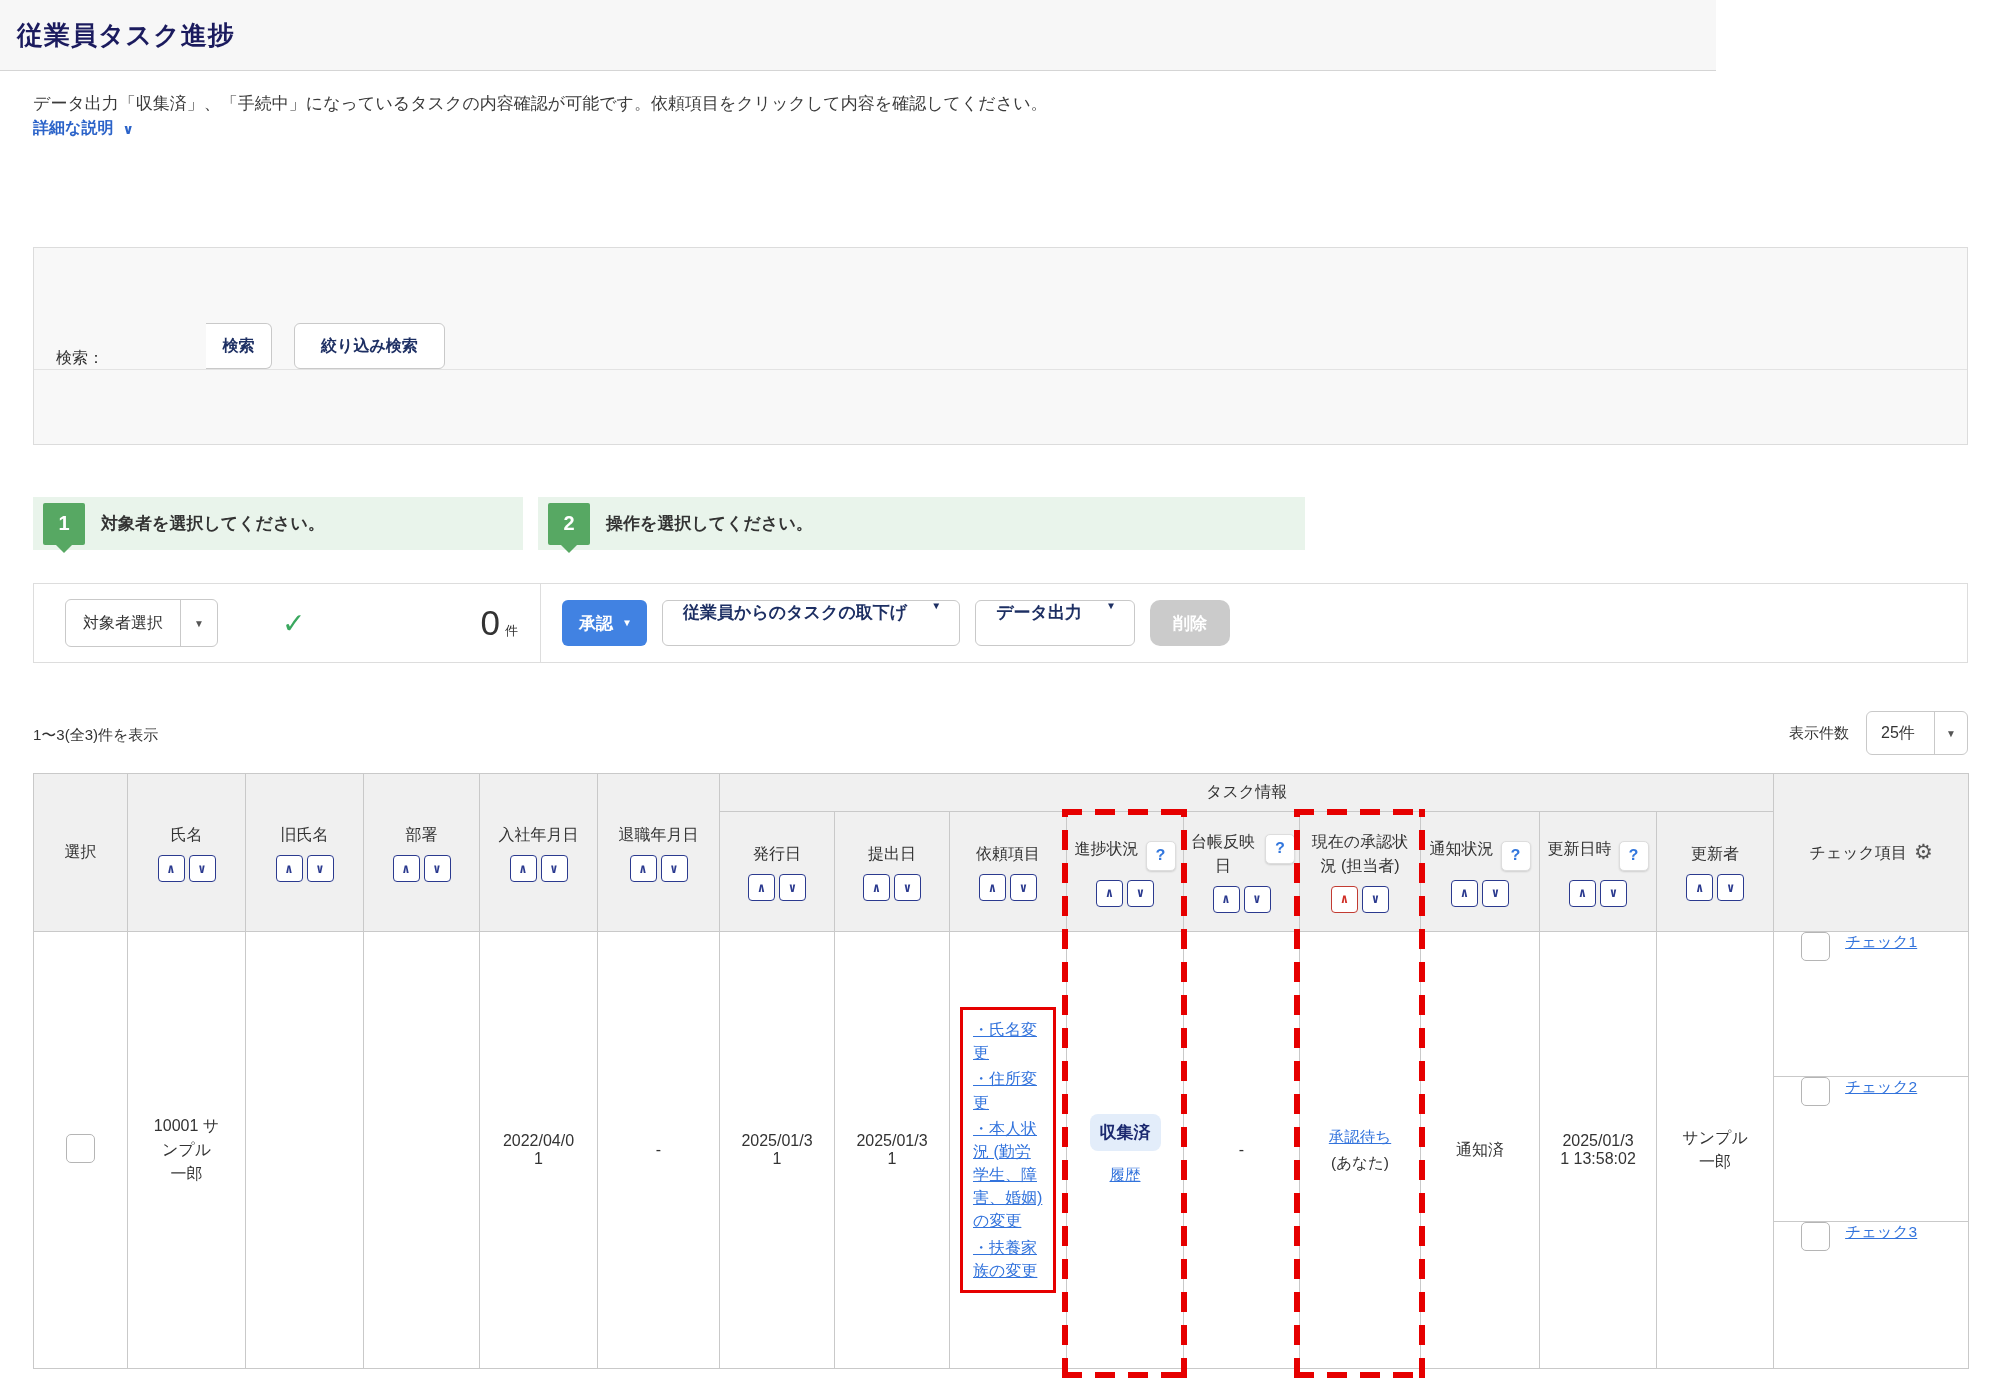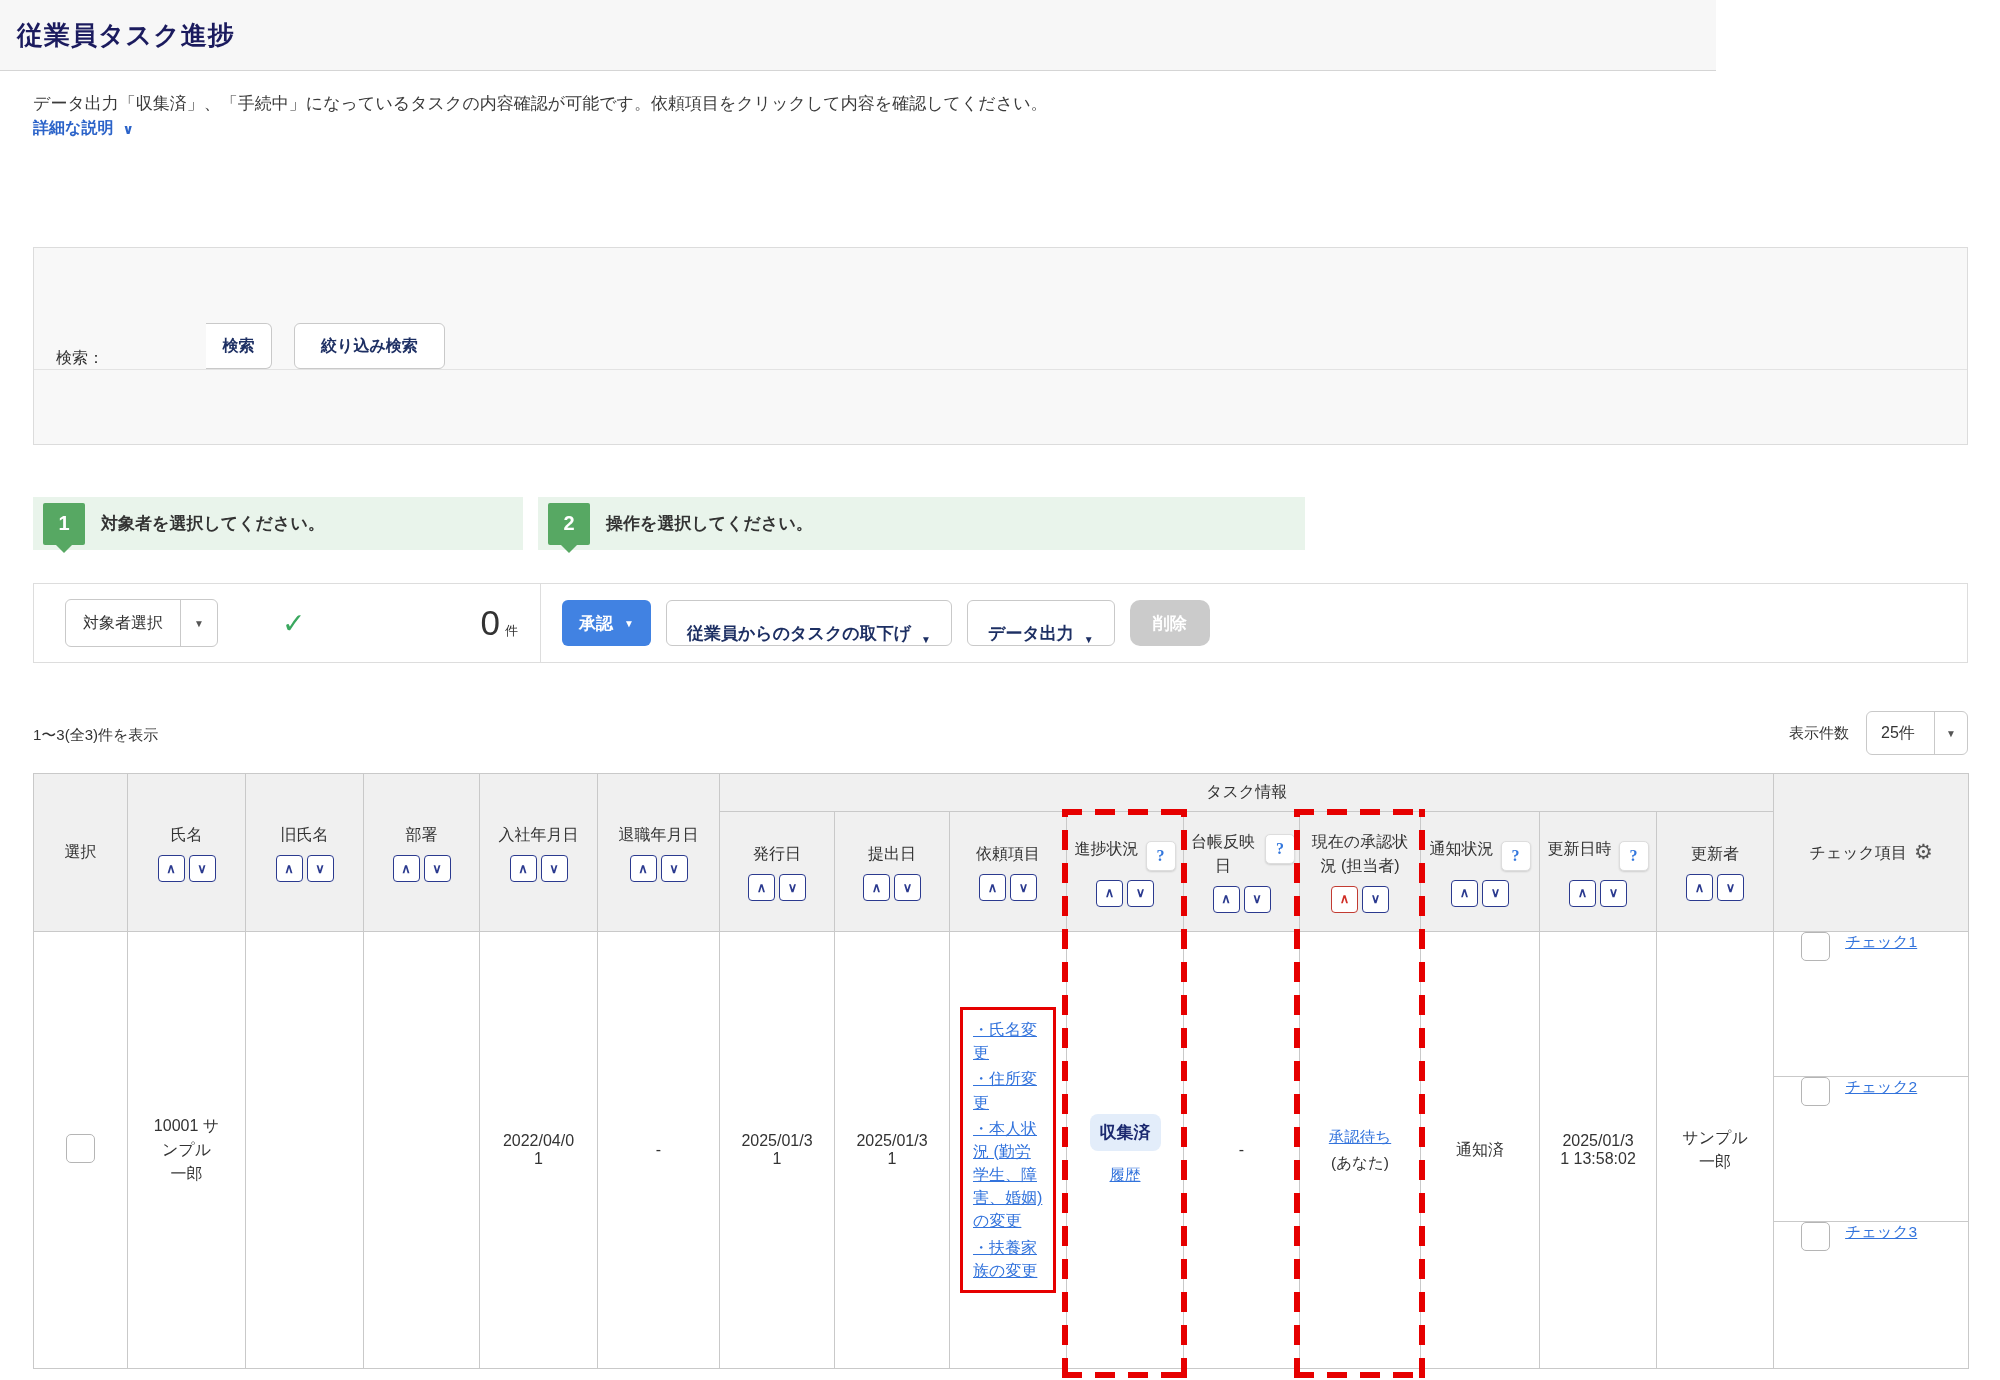--- a/index.html
+++ b/index.html
@@ -1,21 +1,21 @@
 <!DOCTYPE html>
 <html><head>
 <meta charset="utf-8">
 <style>
   html,body{margin:0;padding:0}
   body{
     width:2000px;height:1380px;position:relative;overflow:hidden;
     background:#fff;color:#333;
     font-family:"Liberation Sans","DejaVu Sans",sans-serif;
   }
-  button{font-family:Liberation Serif, serif;cursor:pointer}
+  button{font-family:Liberation Mono, monospace;cursor:pointer}
   a{cursor:pointer}
 
   
   .header-bar{position:absolute;left:0;top:0;width:1716px;height:71px;background:#f7f7f7;
     border-bottom:1px solid #d5d5d5;display:flex;align-items:center;padding-left:17px;box-sizing:border-box}
   .page-title{font-size:26px;font-weight:bold;color:#1b1b5e;letter-spacing:1px}
 
   
   .desc{position:absolute;left:33px;top:92px;font-size:17px;color:#3a3a3a}
   .details-link{position:absolute;left:33px;top:118px;display:flex;align-items:center;gap:9px;
@@ -65,21 +65,21 @@
   .st-caret{width:36px;display:flex;align-items:center;justify-content:center;font-size:10px;color:#555}
   .ap-check{margin-left:64px;color:#3aa85f;font-size:28px;font-weight:bold}
   .ap-count{margin-left:auto;display:flex;align-items:baseline;gap:5px}
   .count-num{font-size:35px;color:#333}
   .count-unit{font-size:13px;color:#333}
   .ap-right{display:flex;align-items:center;gap:15px;padding-left:21px}
   .btn-approve{height:46px;padding:0 17px;background:#4182e2;color:#fff;font-weight:bold;font-size:17px;
     border:none;border-radius:6px;display:flex;align-items:center;gap:11px}
   .btn-approve .caret{font-size:10px;color:#fff}
   .btn-outline{height:46px;padding:0 20px;background:#fff;border:1px solid #c9c9c9;border-radius:6px;
-    color:#1d2f63;font-weight:bold;font-size:17px;display:flex;align-items:flex-end;gap:10px}
+    color:#1d2f63;font-weight:bold;font-size:17px;display:flex;align-items:flex-start;gap:26px}
   .btn-outline .caret{font-size:10px;color:#1d2f63}
   .btn-delete{height:46px;padding:0 23px;background:#cbcbcb;color:#fff;font-weight:bold;font-size:17px;
     border:none;border-radius:10px;cursor:default}
 
   
   .range-text{position:absolute;left:33px;top:726px;font-size:15px;color:#333}
   .per-page{position:absolute;right:32px;top:711px;display:flex;align-items:center;gap:17px}
   .pp-label{font-size:15px;color:#333}
   .pp-select{width:102px;height:44px;border:1px solid #c9c9c9;border-radius:6px;background:#fff;
     display:flex;align-items:stretch;box-sizing:border-box}

